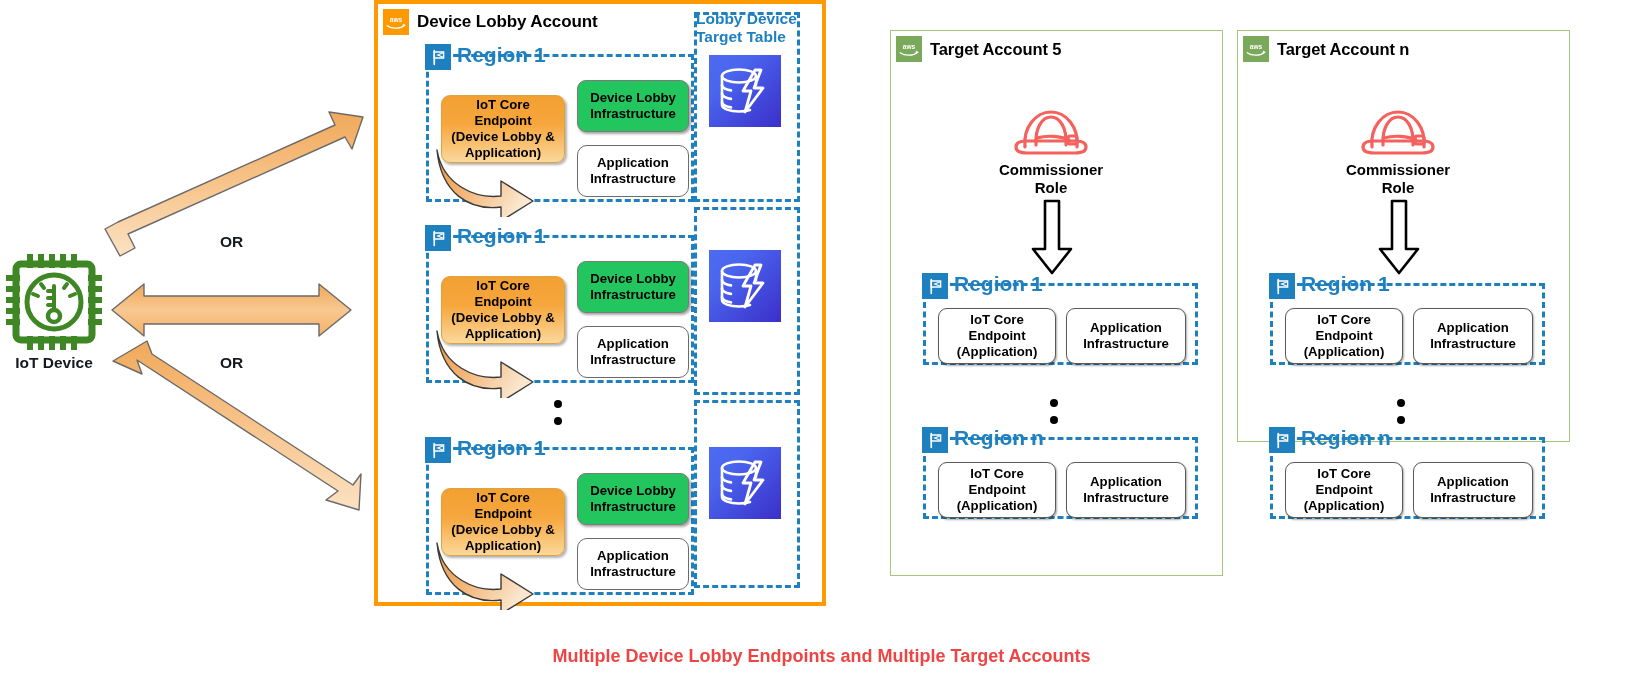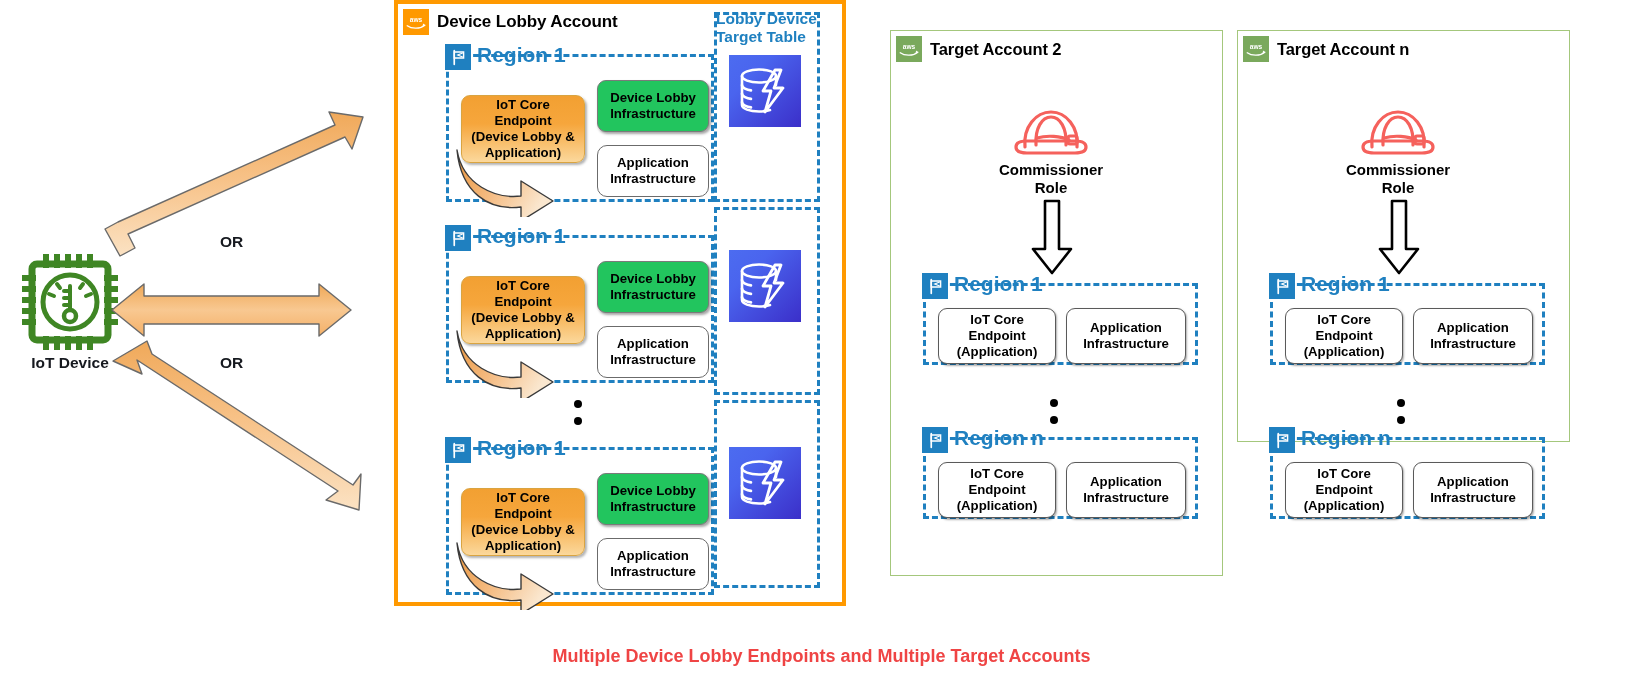--- a/index.html
+++ b/index.html
@@ -16,21 +16,21 @@
   }
   .stage {
     position: relative;
     width: 1643px;
     height: 700px;
   }
   .abs { position: absolute; }
 
   
   #iot-device {
-    left: 20px; top: 252px; width: 100px; text-align: center;
+    left: 4px; top: 252px; width: 100px; text-align: center;
   }
   #iot-device .label {
     font-size: 15.5px; font-weight: bold; color: #16191f; margin-top: 2px;
   }
 
   
   .or-label {
     font-size: 15.5px; font-weight: bold; color: #16191f;
   }
 
@@ -238,21 +238,21 @@
     <path d="M 2,30 L 34,4 L 34,16 L 209,16 L 209,4 L 241,30 L 209,56 L 209,44 L 34,44 L 34,56 Z" fill="url(#arrGradH)" stroke="#6a6a6a" stroke-width="1.4" stroke-linejoin="round"></path>
   </svg>
 
   <svg class="abs" style="left:100px; top:335px;" width="265" height="185">
     <path d="M 13,26 L 47,6 L 52,19 L 253,150 L 261,139 L 259,175 L 226,165 L 238,156 L 37,25 L 42,39 Z" fill="url(#arrGradDiag)" stroke="#6a6a6a" stroke-width="1.4" stroke-linejoin="round"></path>
   </svg>
 
   <div class="abs or-label" style="left:220px; top:233px;">OR</div>
   <div class="abs or-label" style="left:220px; top:354px;">OR</div>
 
-  <div class="account orange" style="left:394px; top:0px; width:452px; height:606px;">
+  <div class="account orange" style="left:374px; top:0px; width:452px; height:606px;">
 
     <div class="acct-header">
       <div class="acct-icon orange">
         <svg width="22" height="15" viewBox="0 0 40 26">
           <text x="20" y="12" font-family="Liberation Sans, sans-serif" font-size="12" font-weight="bold" fill="#ffffff" text-anchor="middle">aws</text>
           <path d="M4,19 C12,25 28,25 36,18" fill="none" stroke="#ffffff" stroke-width="2.4" stroke-linecap="round"></path>
           <path d="M33,15 L37,18 L32,20 Z" fill="#ffffff"></path>
         </svg>
       </div>
       <div class="acct-title">Device Lobby Account</div>
@@ -430,21 +430,21 @@
   <div class="account green" style="left:890px; top:30px; width:333px; height:546px;">
 
     <div class="acct-header">
       <div class="acct-icon green">
         <svg width="22" height="15" viewBox="0 0 40 26">
           <text x="20" y="12" font-family="Liberation Sans, sans-serif" font-size="12" font-weight="bold" fill="#ffffff" text-anchor="middle">aws</text>
           <path d="M4,19 C12,25 28,25 36,18" fill="none" stroke="#ffffff" stroke-width="2.4" stroke-linecap="round"></path>
           <path d="M33,15 L37,18 L32,20 Z" fill="#ffffff"></path>
         </svg>
       </div>
-      <div class="acct-title small">Target Account 2</div>
+      <div class="acct-title small">Target Account 5</div>
     </div>
 
     <div class="commissioner" style="left:75px; top:72px;">
       <svg width="92" height="58" viewBox="0 0 92 58" style="margin:0 auto;">
         <g fill="none" stroke="#f5615c" stroke-width="3.2" stroke-linecap="round" stroke-linejoin="round">
           <path d="M20,44 C18,24 31,9 46,9 C61,9 74,24 72,44"></path>
           <path d="M31,42 C30,25 37,14 46,14 C55,14 62,25 61,42"></path>
           <path d="M11,44 C11,40 15,38 22,38 L70,38 C77,38 81,40 81,44 C81,48 77,50 70,50 L22,50 C15,50 11,48 11,44 Z"></path>
           <path d="M32,35 C42,32 56,33 64,37"></path>
           <rect x="63" y="33" width="9" height="8" rx="2"></rect>

